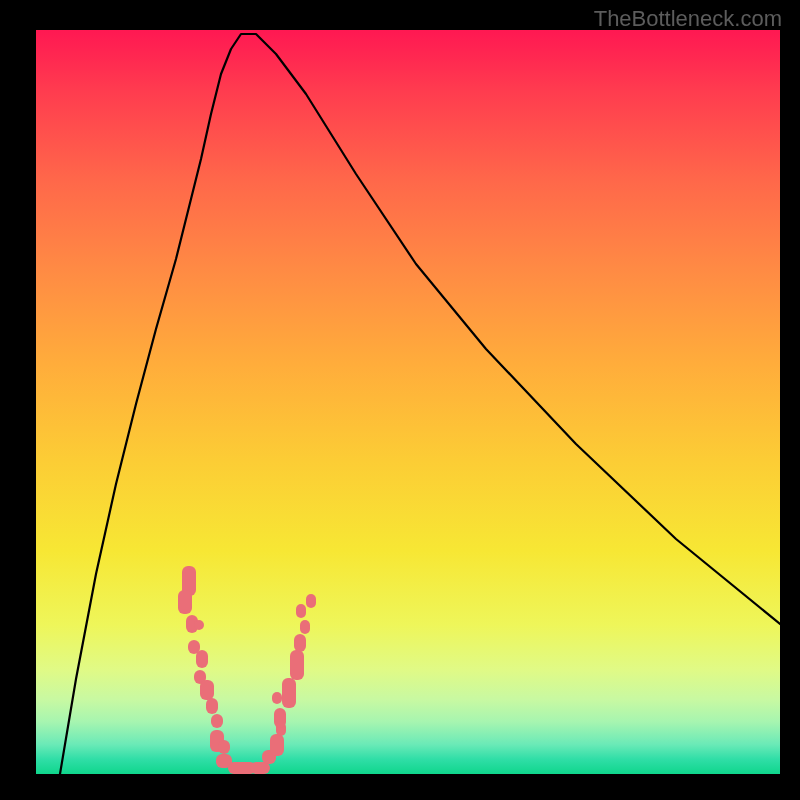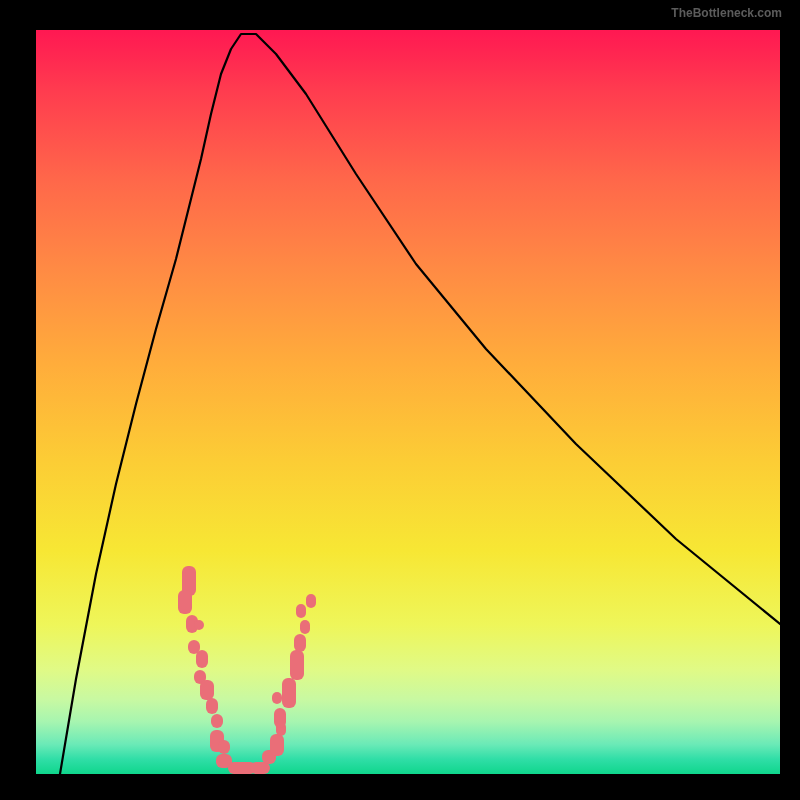--- a/index.html
+++ b/index.html
@@ -13,22 +13,22 @@
       background: #000;
       position: relative;
       overflow: hidden;
       font-family: Arial, sans-serif;
     }
     .watermark {
       position: absolute;
       top: 6px;
       right: 18px;
       color: #5c5c5c;
-      font-size: 12px;
-      font-weight: bold;
+      font-size: 22px;
+      font-weight: normal;
       z-index: 20;
     }
     .gradient-area {
       position: absolute;
       left: 36px;
       top: 30px;
       width: 744px;
       height: 744px;
       background: linear-gradient(
         to bottom,

